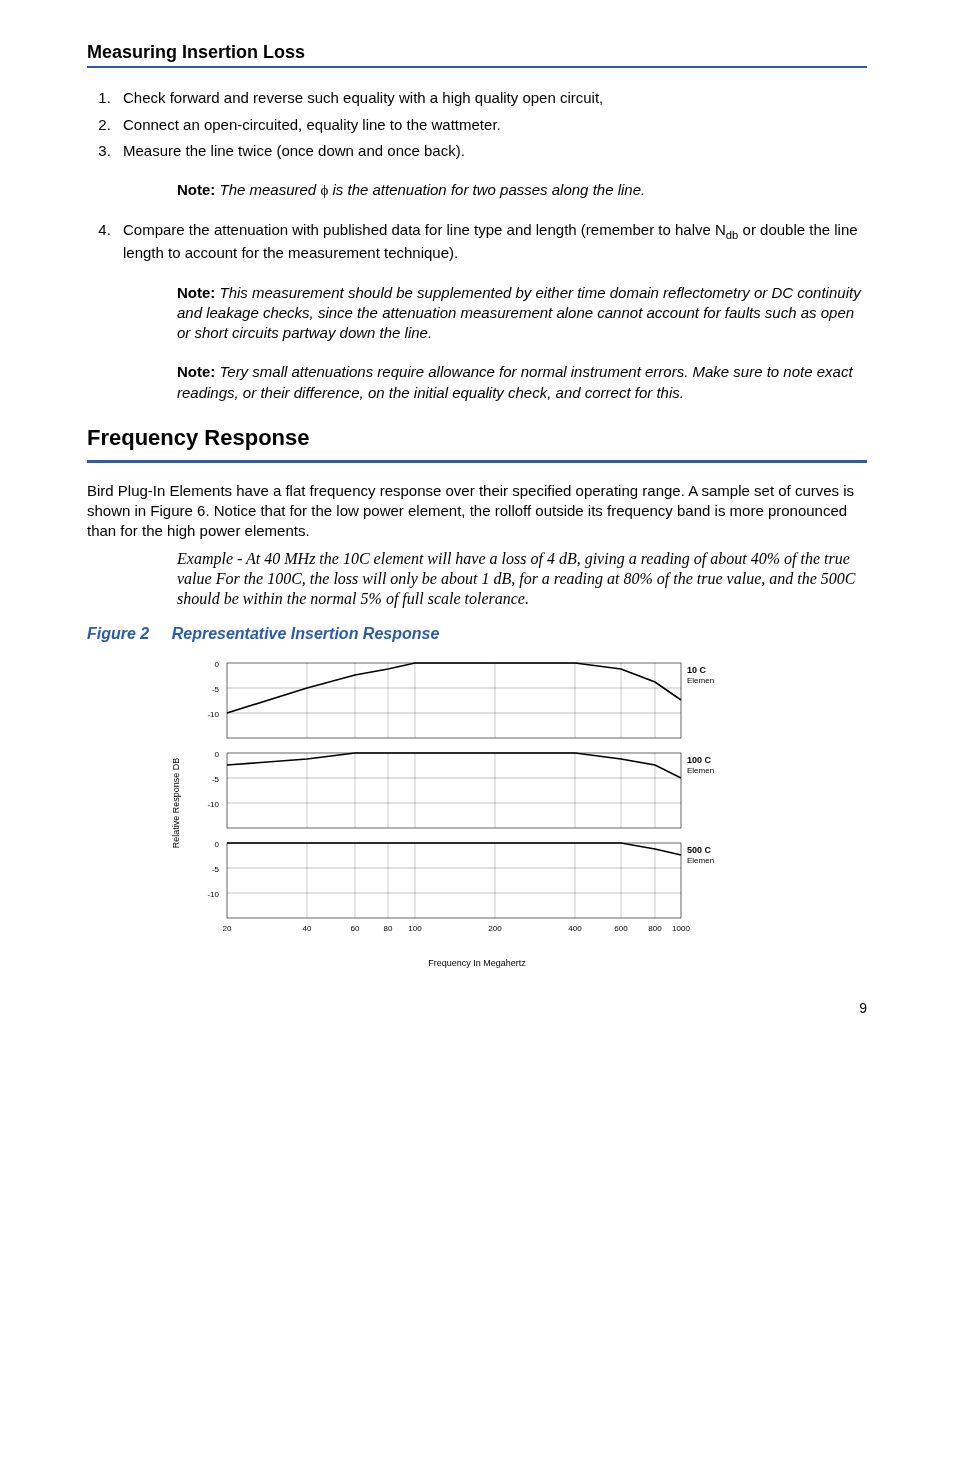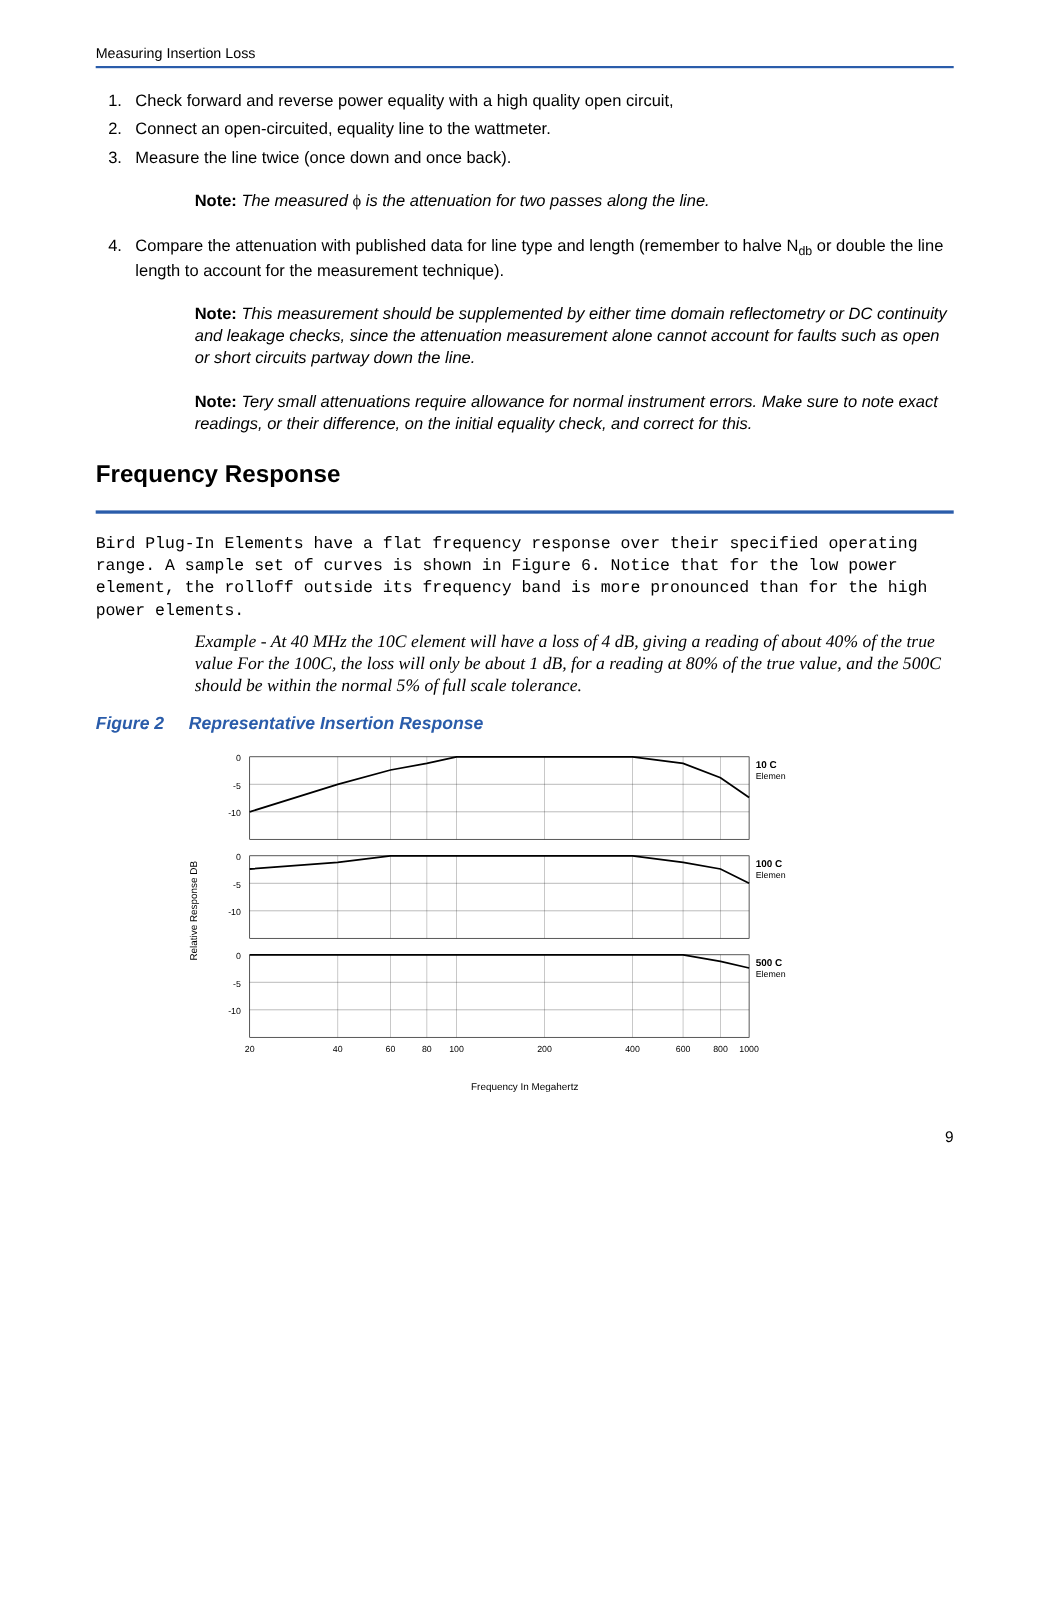--- a/index.html
+++ b/index.html
@@ -5,52 +5,51 @@
   body {
     font-family: Arial, Helvetica, sans-serif;
     max-width: 780px;
     margin: 0 auto;
     padding: 40px 60px;
     color: #000;
     font-size: 15px;
     line-height: 1.35;
   }
   h2.section-title {
-    font-size: 13px;
-    font-weight: normal;
+    font-size: 18px;
+    font-weight: bold;
     margin: 0 0 4px 0;
     padding-bottom: 2px;
     border-bottom: 2px solid #2a5caa;
   }
   h1.major-title {
     font-size: 22px;
     font-weight: bold;
     margin: 20px 0 4px 0;
-    padding-bottom: 18px;
+    padding-bottom: 7px;
     border-bottom: 3px solid #2a5caa;
   }
   ol.steps {
     padding-left: 28px;
     margin: 20px 0 8px 0;
   }
   ol.steps li {
     margin-bottom: 6px;
     padding-left: 8px;
   }
   .note-block {
     margin: 19px 0 6px 90px;
     font-style: italic;
   }
   .note-block .note-label {
     font-weight: bold;
     font-style: normal;
   }
   .body-para {
     margin: 18px 0 8px 0;
-    font-family: Liberation Mono, monospace;
   }
   .example-block {
     font-family: "Times New Roman", Times, serif;
     font-style: italic;
     margin: 4px 0 8px 90px;
     font-size: 16px;
     line-height: 1.25;
   }
   .example-block .ex-label {
     font-weight: normal;
@@ -82,21 +81,21 @@
   }
   .phi { font-family: "Times New Roman", serif; font-style: normal; }
   .sub { vertical-align: sub; font-size: 0.75em; text-align: right; }
 </style>
 </head>
 <body>
 
 <h2 class="section-title">Measuring Insertion Loss</h2>
 
 <ol class="steps">
-  <li>Check forward and reverse power equality with a high quality open circuit,</li>
+  <li>Check forward and reverse such equality with a high quality open circuit,</li>
   <li>Connect an open-circuited, equality line to the wattmeter.</li>
   <li>Measure the line twice (once down and once back).</li>
 </ol>
 
 <div class="note-block">
   <span class="note-label">Note:</span>
   <span>The measured <span class="phi">ϕ</span> is the attenuation for two passes along the line.</span>
 </div>
 
 <ol class="steps" start="4">

